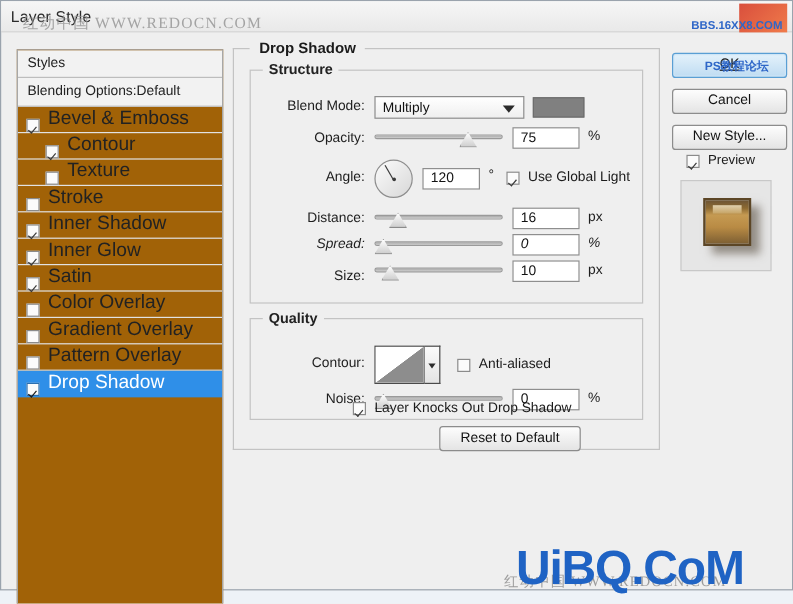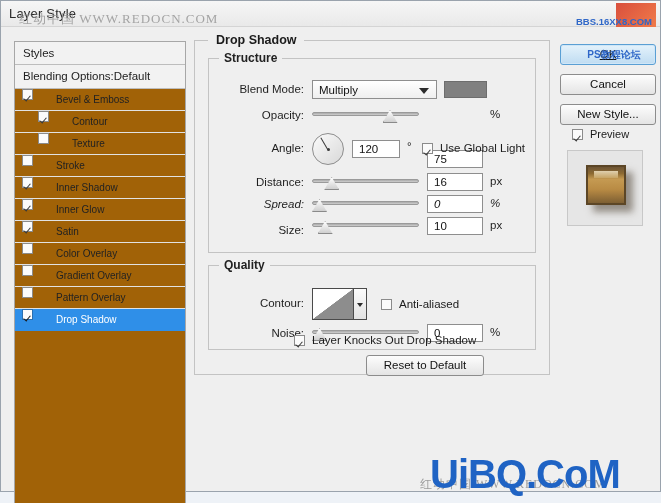--- a/index.html
+++ b/index.html
@@ -41,25 +41,24 @@
   }
   .blend-row{
     height:23px;line-height:23px;padding-left:8px;
     background:#f2f2f2;border-bottom:1px solid #bdbdbd;
     font-size:11.5px;color:#222;
   }
   .fx-list{position:relative;}
   .fx-row{
     height:22px;line-height:22px;
     border-bottom:1px solid #e2e2e2;
-    display:flex;align-items:flex-start;
-    font-size:10px;color:#222;
+    display:flex;align-items:flex-end;
+    font-size:16px;color:#222;
     padding-left:7px;
     box-sizing:border-box;
-    gap:16px;
   }
   .fx-row.indent{padding-left:23px;}
   .fx-row.selected{background:#2f8fe8;color:#fff;border-bottom:1px solid #2f8fe8;}
   .cb{
     width:11px;height:11px;min-width:11px;
     border:1px solid #8b8b8b;background:#fbfbfb;
     margin-right:7px;position:relative;box-sizing:border-box;
   }
   .cb.checked:after{
     content:"";position:absolute;left:2px;top:4px;
@@ -295,21 +294,21 @@
         </div>
         <div class="swatch" style="left: 235px; top: 2px; background: rgb(128, 128, 128);"></div>
       </div>
 
       <div class="row" style="left:0;top:46px;width:328px;">
         <div class="lbl" style="width:95px;">Opacity:</div>
         <div class="slider" style="left:103px;top:1px;width:107px;position:absolute;">
           <div class="track"></div>
           <div class="thumb" id="thumb-opacity" style="left: 70.5px;"></div>
         </div>
-        <div class="num" style="position:absolute;left:218px;top:1px;width:56px;margin-top:44px;">75</div>
+        <div class="num" style="position:absolute;left:218px;top:1px;width:56px;">75</div>
         <div class="unit" style="position:absolute;left:281px;top:3px;">%</div>
       </div>
 
       <div class="row" style="left:0;top:72px;width:328px;height:36px;">
         <div class="lbl" style="width:95px;position:absolute;top:11px;">Angle:</div>
         <div class="dial" style="left:103px;top:2px;">
           <div class="needle"></div>
           <div class="hub"></div>
         </div>
         <div class="num" style="position:absolute;left:143px;top:9px;width:48px;">120</div>

